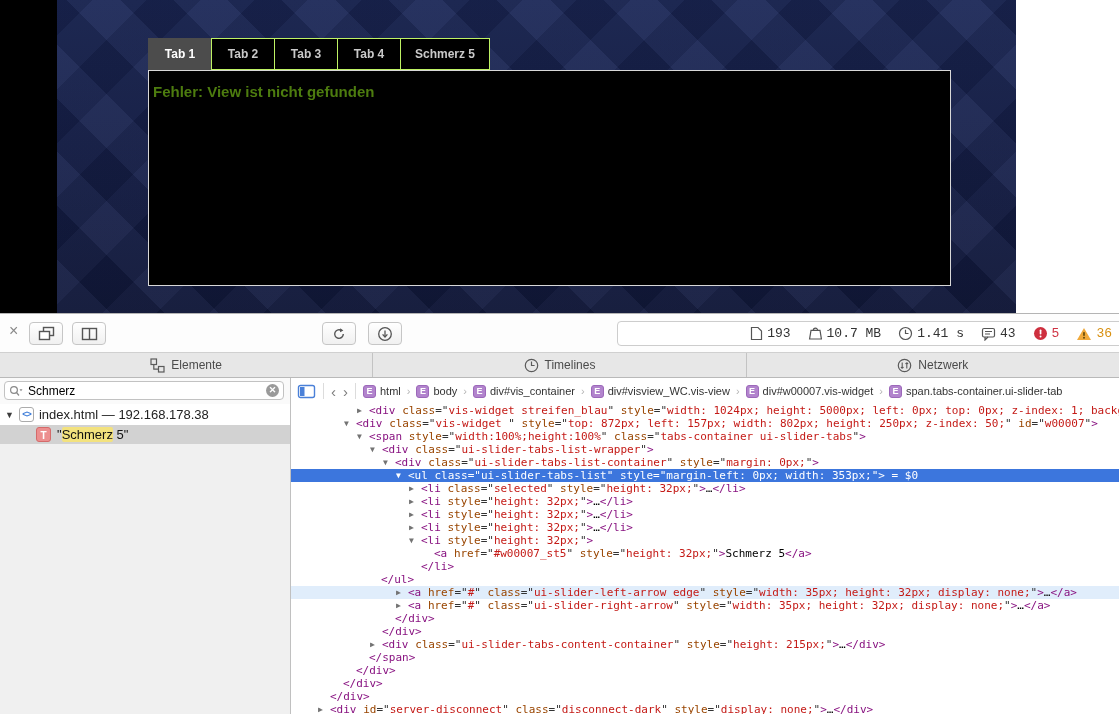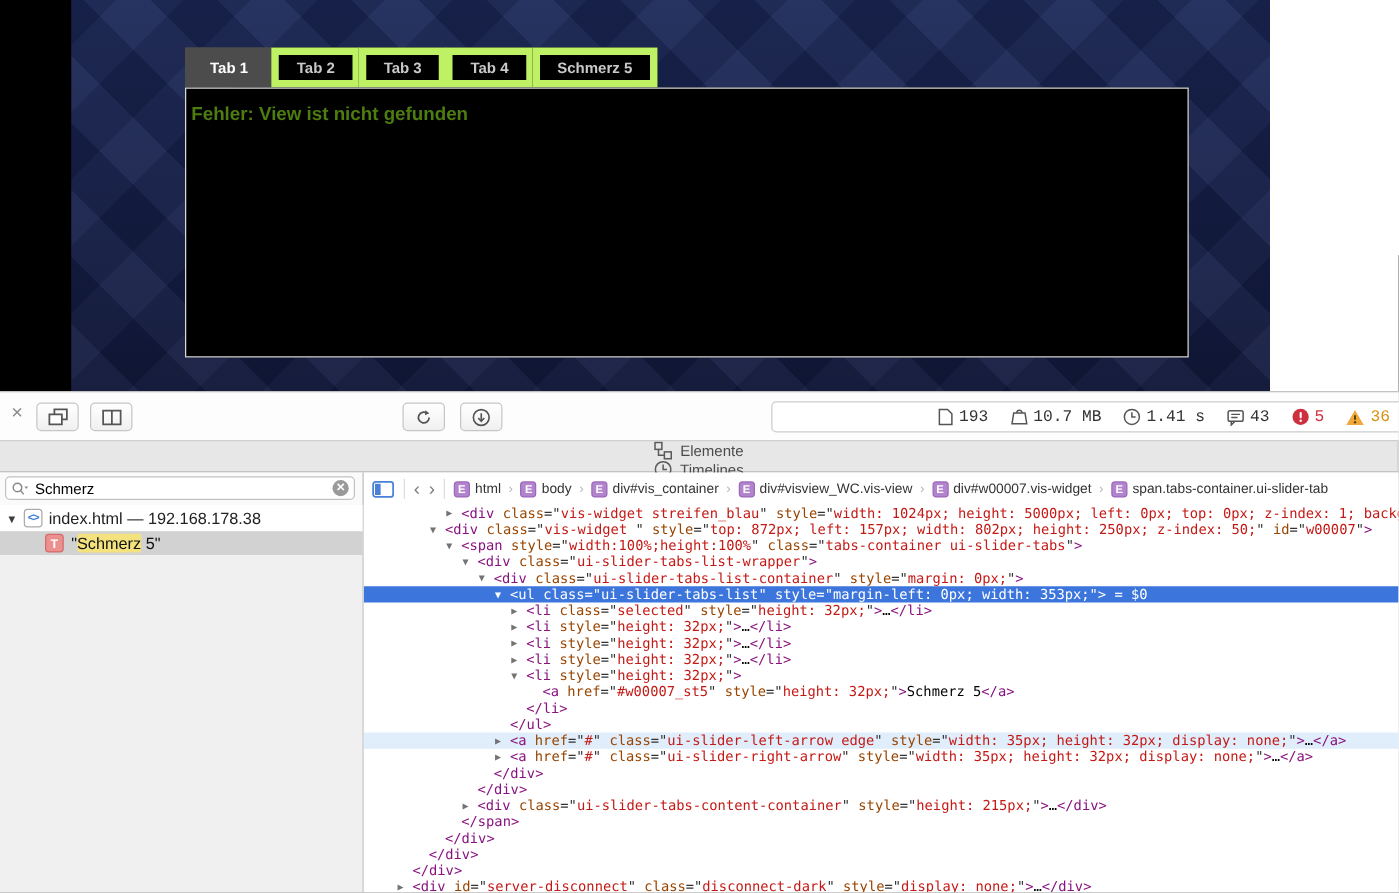--- a/index.html
+++ b/index.html
@@ -15,21 +15,21 @@
     position:absolute; left:57px; top:0; width:959px; height:313px;
     background:
       repeating-linear-gradient(45deg, rgba(255,255,255,0.03) 0 38px, rgba(0,0,0,0.10) 38px 76px),
       repeating-linear-gradient(-45deg, rgba(255,255,255,0.025) 0 38px, rgba(0,0,0,0.08) 38px 76px),
       linear-gradient(180deg,#1b2757 0%, #161f49 60%, #121a3e 100%);
   }
   .page-white { position:absolute; left:1016px; top:0; width:103px; height:313px; background:#fff; }
   .page-tabs { position:absolute; left:148px; top:38px; height:32px; display:flex; }
   .ptab {
     height:32px; min-width:64px; padding:0 14px; display:flex; align-items:center; justify-content:center;
-    background:#000; border:6px solid #bef264; color:#c9c9c9; font-size:12px; font-weight:bold;
+    background:#000; border:1px solid #bef264; color:#c9c9c9; font-size:12px; font-weight:bold;
     margin-left:-1px; white-space:nowrap;
   }
   .ptab:first-child { margin-left:0; }
   .ptab.sel { background:#4c4c4c; border-color:#4c4c4c; color:#fff; }
   .page-view {
     position:absolute; left:148px; top:70px; width:803px; height:216px;
     background:#000; border:1px solid #d8d8d8;
   }
   .page-error { position:absolute; left:4px; top:12px; color:#4d7c0f; font-size:15px; font-weight:bold; }
 
@@ -46,21 +46,21 @@
   .tbtn.b1 { left:29px; } .tbtn.b2 { left:72px; } .tbtn.b3 { left:322px; } .tbtn.b4 { left:368px; }
   .stats-pill {
     position:absolute; left:617px; top:7px; width:508px; height:25px; border:1px solid #cdcdcd; border-radius:4px;
     background:#fff; display:flex; align-items:center; justify-content:flex-end; gap:17px; padding-right:12px;
     font-size:13px; color:#333; overflow:hidden; white-space:nowrap;
   }
   .stat { display:flex; align-items:flex-end; gap:4px;font-family:Liberation Mono, monospace; }
   .stat.err { color:#cf3343; } .stat.warn { color:#d89010; }
 
   
-  .itabs { height:26px; background:#e7e7e7; border-top:1px solid #d0d0d0; border-bottom:1px solid #b9b9b9; display:flex;flex-direction:column; }
+  .itabs { height:26px; background:#e7e7e7; border-top:1px solid #d0d0d0; border-bottom:1px solid #b9b9b9; display:flex; }
   .itab { flex:1; display:flex; align-items:center; justify-content:center; gap:6px; font-size:12px; color:#4b4b4b; border-right:1px solid #c3c3c3; }
   .itab:last-child { border-right:none; }
 
   
   .navrow { height:26px; display:flex; }
   .search-wrap { width:291px; min-width:291px; background:#fafafa; border-right:1px solid #c0c0c0; position:relative; }
   .search-field {
     position:absolute; left:4px; right:6px; top:3px; height:19px; border:1px solid #c2c2c2; border-radius:4px;
     background:#fff; display:flex; align-items:center; gap:5px; padding:0 4px; font-size:12px; color:#000;
   }
@@ -297,21 +297,21 @@
           <div class="tree-row" style="padding-left: 79px;"><span class="tree-arrow">▼</span><span class="seg-p">&lt;div </span><span class="seg-a">class</span><span class="seg-e">="</span><span class="seg-v">ui-slider-tabs-list-wrapper</span><span class="seg-e">"</span><span class="seg-p">&gt;</span></div>
           <div class="tree-row" style="padding-left: 92px;"><span class="tree-arrow">▼</span><span class="seg-p">&lt;div </span><span class="seg-a">class</span><span class="seg-e">="</span><span class="seg-v">ui-slider-tabs-list-container</span><span class="seg-e">" </span><span class="seg-a">style</span><span class="seg-e">="</span><span class="seg-v">margin: 0px;</span><span class="seg-e">"</span><span class="seg-p">&gt;</span></div>
           <div class="tree-row selected" style="padding-left: 105px;"><span class="tree-arrow">▼</span><span class="seg-p">&lt;ul </span><span class="seg-a">class</span><span class="seg-e">="</span><span class="seg-v">ui-slider-tabs-list</span><span class="seg-e">" </span><span class="seg-a">style</span><span class="seg-e">="</span><span class="seg-v">margin-left: 0px; width: 353px;</span><span class="seg-e">"</span><span class="seg-p">&gt;</span><span class="seg-t"> = $0</span></div>
           <div class="tree-row" style="padding-left: 118px;"><span class="tree-arrow">▶</span><span class="seg-p">&lt;li </span><span class="seg-a">class</span><span class="seg-e">="</span><span class="seg-v">selected</span><span class="seg-e">" </span><span class="seg-a">style</span><span class="seg-e">="</span><span class="seg-v">height: 32px;</span><span class="seg-e">"</span><span class="seg-p">&gt;</span><span class="seg-t">…</span><span class="seg-p">&lt;/li&gt;</span></div>
           <div class="tree-row" style="padding-left: 118px;"><span class="tree-arrow">▶</span><span class="seg-p">&lt;li </span><span class="seg-a">style</span><span class="seg-e">="</span><span class="seg-v">height: 32px;</span><span class="seg-e">"</span><span class="seg-p">&gt;</span><span class="seg-t">…</span><span class="seg-p">&lt;/li&gt;</span></div>
           <div class="tree-row" style="padding-left: 118px;"><span class="tree-arrow">▶</span><span class="seg-p">&lt;li </span><span class="seg-a">style</span><span class="seg-e">="</span><span class="seg-v">height: 32px;</span><span class="seg-e">"</span><span class="seg-p">&gt;</span><span class="seg-t">…</span><span class="seg-p">&lt;/li&gt;</span></div>
           <div class="tree-row" style="padding-left: 118px;"><span class="tree-arrow">▶</span><span class="seg-p">&lt;li </span><span class="seg-a">style</span><span class="seg-e">="</span><span class="seg-v">height: 32px;</span><span class="seg-e">"</span><span class="seg-p">&gt;</span><span class="seg-t">…</span><span class="seg-p">&lt;/li&gt;</span></div>
           <div class="tree-row" style="padding-left: 118px;"><span class="tree-arrow">▼</span><span class="seg-p">&lt;li </span><span class="seg-a">style</span><span class="seg-e">="</span><span class="seg-v">height: 32px;</span><span class="seg-e">"</span><span class="seg-p">&gt;</span></div>
           <div class="tree-row" style="padding-left: 131px;"><span class="tree-arrow"></span><span class="seg-p">&lt;a </span><span class="seg-a">href</span><span class="seg-e">="</span><span class="seg-v">#w00007_st5</span><span class="seg-e">" </span><span class="seg-a">style</span><span class="seg-e">="</span><span class="seg-v">height: 32px;</span><span class="seg-e">"</span><span class="seg-p">&gt;</span><span class="seg-t">Schmerz 5</span><span class="seg-p">&lt;/a&gt;</span></div>
           <div class="tree-row" style="padding-left: 118px;"><span class="tree-arrow"></span><span class="seg-p">&lt;/li&gt;</span></div>
-          <div class="tree-row" style="padding-left: 105px;"><span class="tree-arrow"></span><span class="seg-p">&lt;/ul&gt;</span></div>
+          <div class="tree-row" style="padding-left: 78px;"><span class="tree-arrow"></span><span class="seg-p">&lt;/ul&gt;</span></div>
           <div class="tree-row hover" style="padding-left: 105px;"><span class="tree-arrow">▶</span><span class="seg-p">&lt;a </span><span class="seg-a">href</span><span class="seg-e">="</span><span class="seg-v">#</span><span class="seg-e">" </span><span class="seg-a">class</span><span class="seg-e">="</span><span class="seg-v">ui-slider-left-arrow edge</span><span class="seg-e">" </span><span class="seg-a">style</span><span class="seg-e">="</span><span class="seg-v">width: 35px; height: 32px; display: none;</span><span class="seg-e">"</span><span class="seg-p">&gt;</span><span class="seg-t">…</span><span class="seg-p">&lt;/a&gt;</span></div>
           <div class="tree-row" style="padding-left: 105px;"><span class="tree-arrow">▶</span><span class="seg-p">&lt;a </span><span class="seg-a">href</span><span class="seg-e">="</span><span class="seg-v">#</span><span class="seg-e">" </span><span class="seg-a">class</span><span class="seg-e">="</span><span class="seg-v">ui-slider-right-arrow</span><span class="seg-e">" </span><span class="seg-a">style</span><span class="seg-e">="</span><span class="seg-v">width: 35px; height: 32px; display: none;</span><span class="seg-e">"</span><span class="seg-p">&gt;</span><span class="seg-t">…</span><span class="seg-p">&lt;/a&gt;</span></div>
           <div class="tree-row" style="padding-left: 92px;"><span class="tree-arrow"></span><span class="seg-p">&lt;/div&gt;</span></div>
           <div class="tree-row" style="padding-left: 79px;"><span class="tree-arrow"></span><span class="seg-p">&lt;/div&gt;</span></div>
           <div class="tree-row" style="padding-left: 79px;"><span class="tree-arrow">▶</span><span class="seg-p">&lt;div </span><span class="seg-a">class</span><span class="seg-e">="</span><span class="seg-v">ui-slider-tabs-content-container</span><span class="seg-e">" </span><span class="seg-a">style</span><span class="seg-e">="</span><span class="seg-v">height: 215px;</span><span class="seg-e">"</span><span class="seg-p">&gt;</span><span class="seg-t">…</span><span class="seg-p">&lt;/div&gt;</span></div>
           <div class="tree-row" style="padding-left: 66px;"><span class="tree-arrow"></span><span class="seg-p">&lt;/span&gt;</span></div>
           <div class="tree-row" style="padding-left: 53px;"><span class="tree-arrow"></span><span class="seg-p">&lt;/div&gt;</span></div>
           <div class="tree-row" style="padding-left: 40px;"><span class="tree-arrow"></span><span class="seg-p">&lt;/div&gt;</span></div>
           <div class="tree-row" style="padding-left: 27px;"><span class="tree-arrow"></span><span class="seg-p">&lt;/div&gt;</span></div>
           <div class="tree-row" style="padding-left: 27px;"><span class="tree-arrow">▶</span><span class="seg-p">&lt;div </span><span class="seg-a">id</span><span class="seg-e">="</span><span class="seg-v">server-disconnect</span><span class="seg-e">" </span><span class="seg-a">class</span><span class="seg-e">="</span><span class="seg-v">disconnect-dark</span><span class="seg-e">" </span><span class="seg-a">style</span><span class="seg-e">="</span><span class="seg-v">display: none;</span><span class="seg-e">"</span><span class="seg-p">&gt;</span><span class="seg-t">…</span><span class="seg-p">&lt;/div&gt;</span></div>

